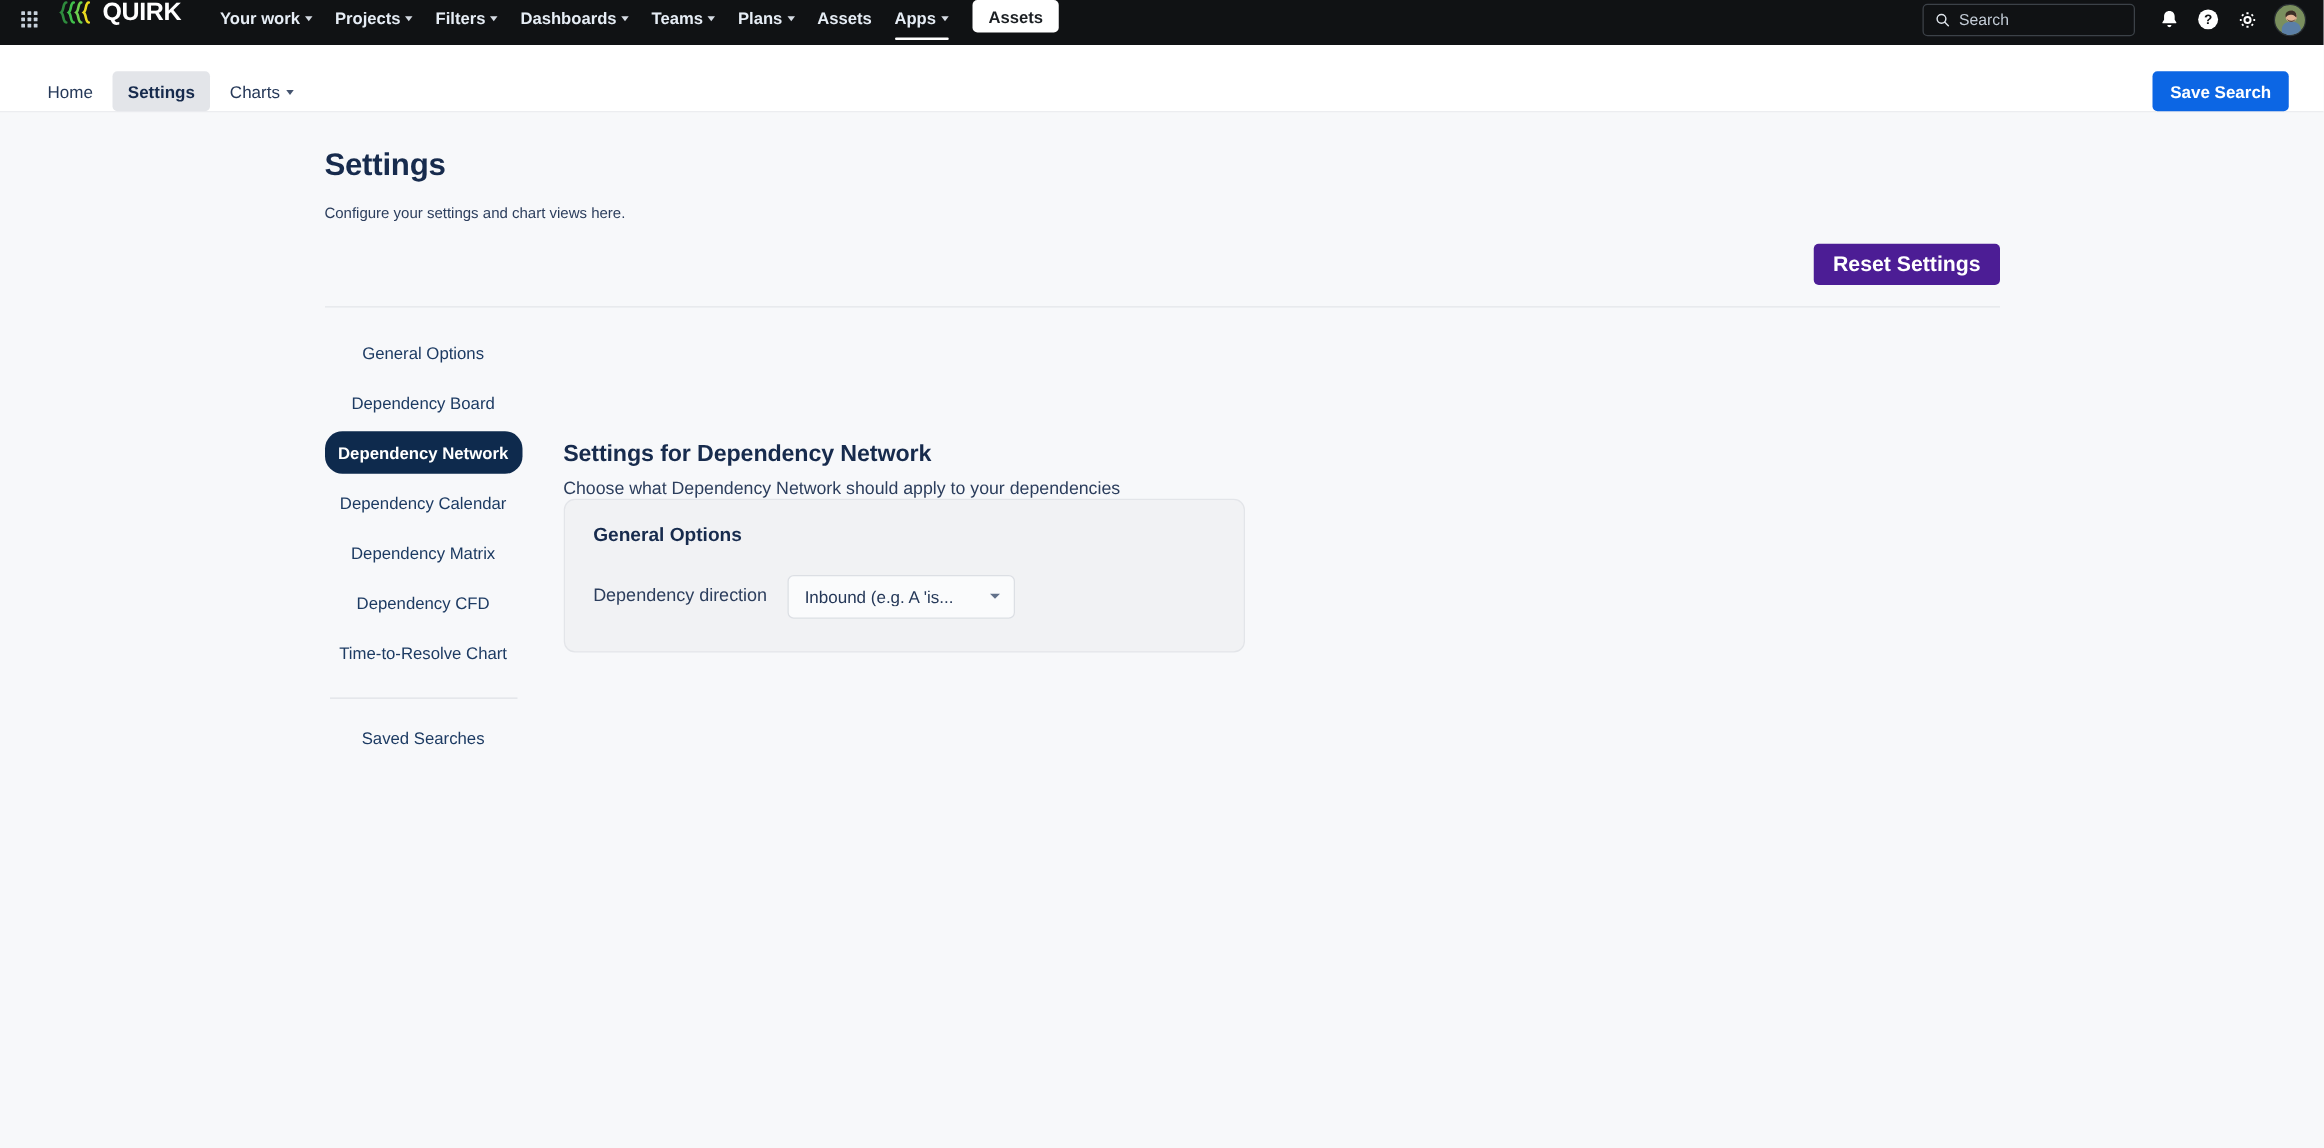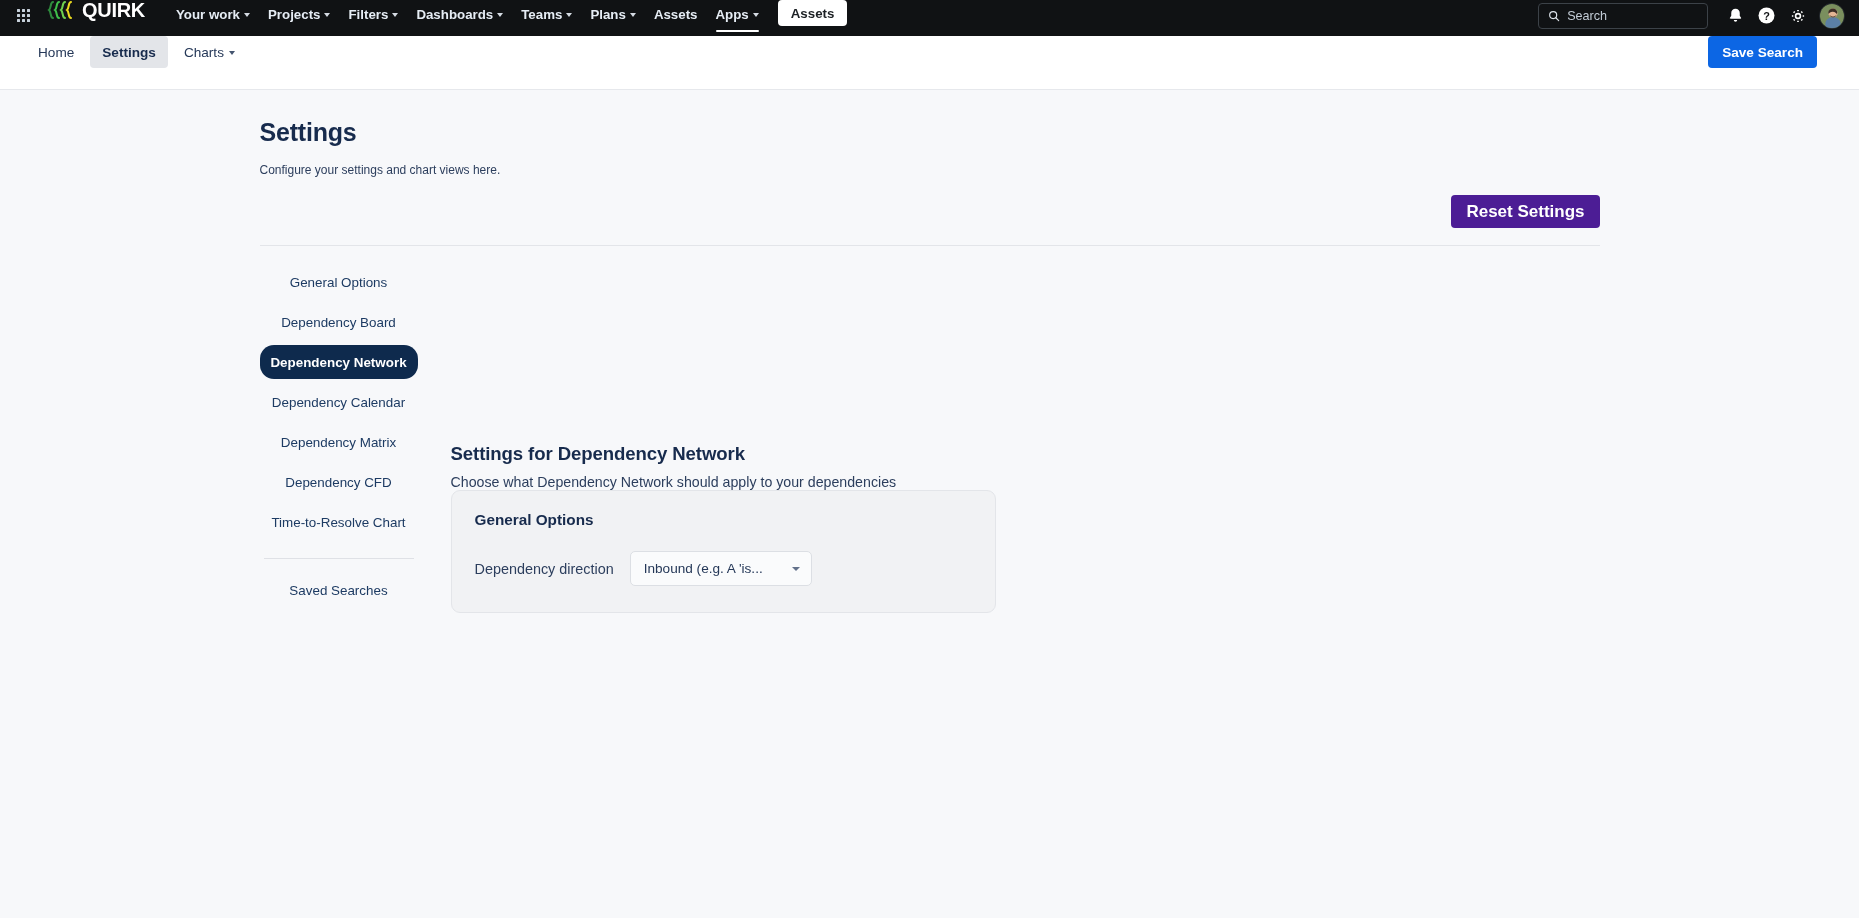--- a/index.html
+++ b/index.html
@@ -158,22 +158,22 @@
     border: 1px solid #2a2f34;
     flex: 0 0 auto;
   }
 
   
   .subnav {
     height: 54px;
     background: #ffffff;
     border-bottom: 1px solid #e6e8ec;
     display: flex;
-    align-items: flex-start;
-    padding: 0 42px 0 26px;
+    align-items: flex-end;
+    padding: 0 28px 0 26px;
   }
   .subnav-items { display: flex; align-items: center; gap: 4px; }
   .subnav-item {
     display: flex;
     align-items: center;
     gap: 5px;
     height: 32px;
     padding: 0 12px;
     border-radius: 4px;
     font-size: 13.6px;
@@ -265,21 +265,21 @@
 
   .divider {
     height: 1px;
     background: #e3e5e9;
     margin-top: 17px;
   }
 
   
   .settings-layout {
     display: flex;
-    align-items: flex-end;
+    align-items: center;
     padding-top: 14px;
   }
 
   .side-menu {
     width: 158px;
     flex: 0 0 158px;
     display: flex;
     flex-direction: column;
     align-items: stretch;
     padding-top: 5px;

